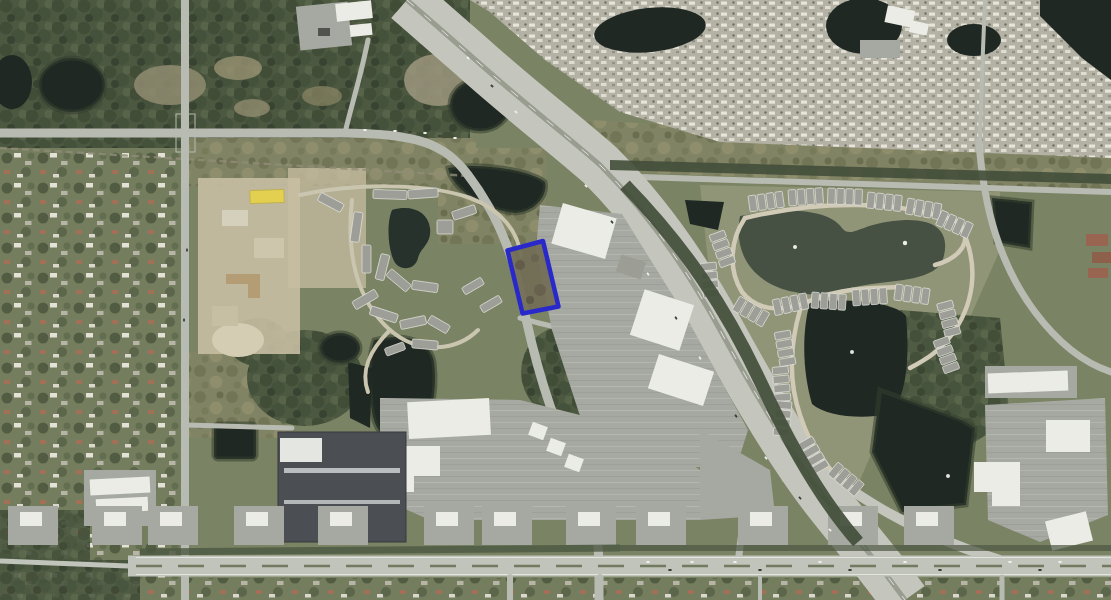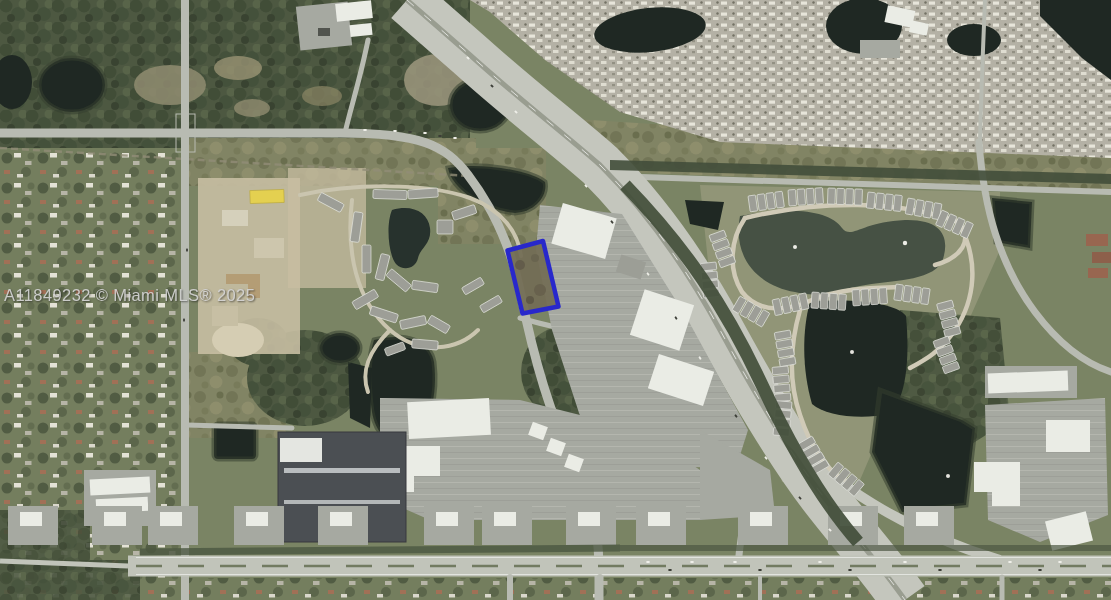--- a/index.html
+++ b/index.html
@@ -385,14 +385,13 @@
     <circle cx="520" cy="265" r="5" fill="#565142"></circle>
         <circle cx="540" cy="290" r="6" fill="#5d5846"></circle>
     <circle cx="530" cy="300" r="4" fill="#4f4a3c"></circle>
         <circle cx="535" cy="258" r="4" fill="#615c49"></circle>
     <polygon class="parcel" points="507.5,250.5 543,241 558.5,306.5 522.5,313.5"></polygon>
   </g>
 
   <rect x="0" y="0" width="1111" height="600" fill="#b9b9ae" opacity="0.07"></rect>
 </svg>
 
-<div class="watermark">A11849232 © Miami MLS® 2025</div>
 </div>
 
 </body></html>

